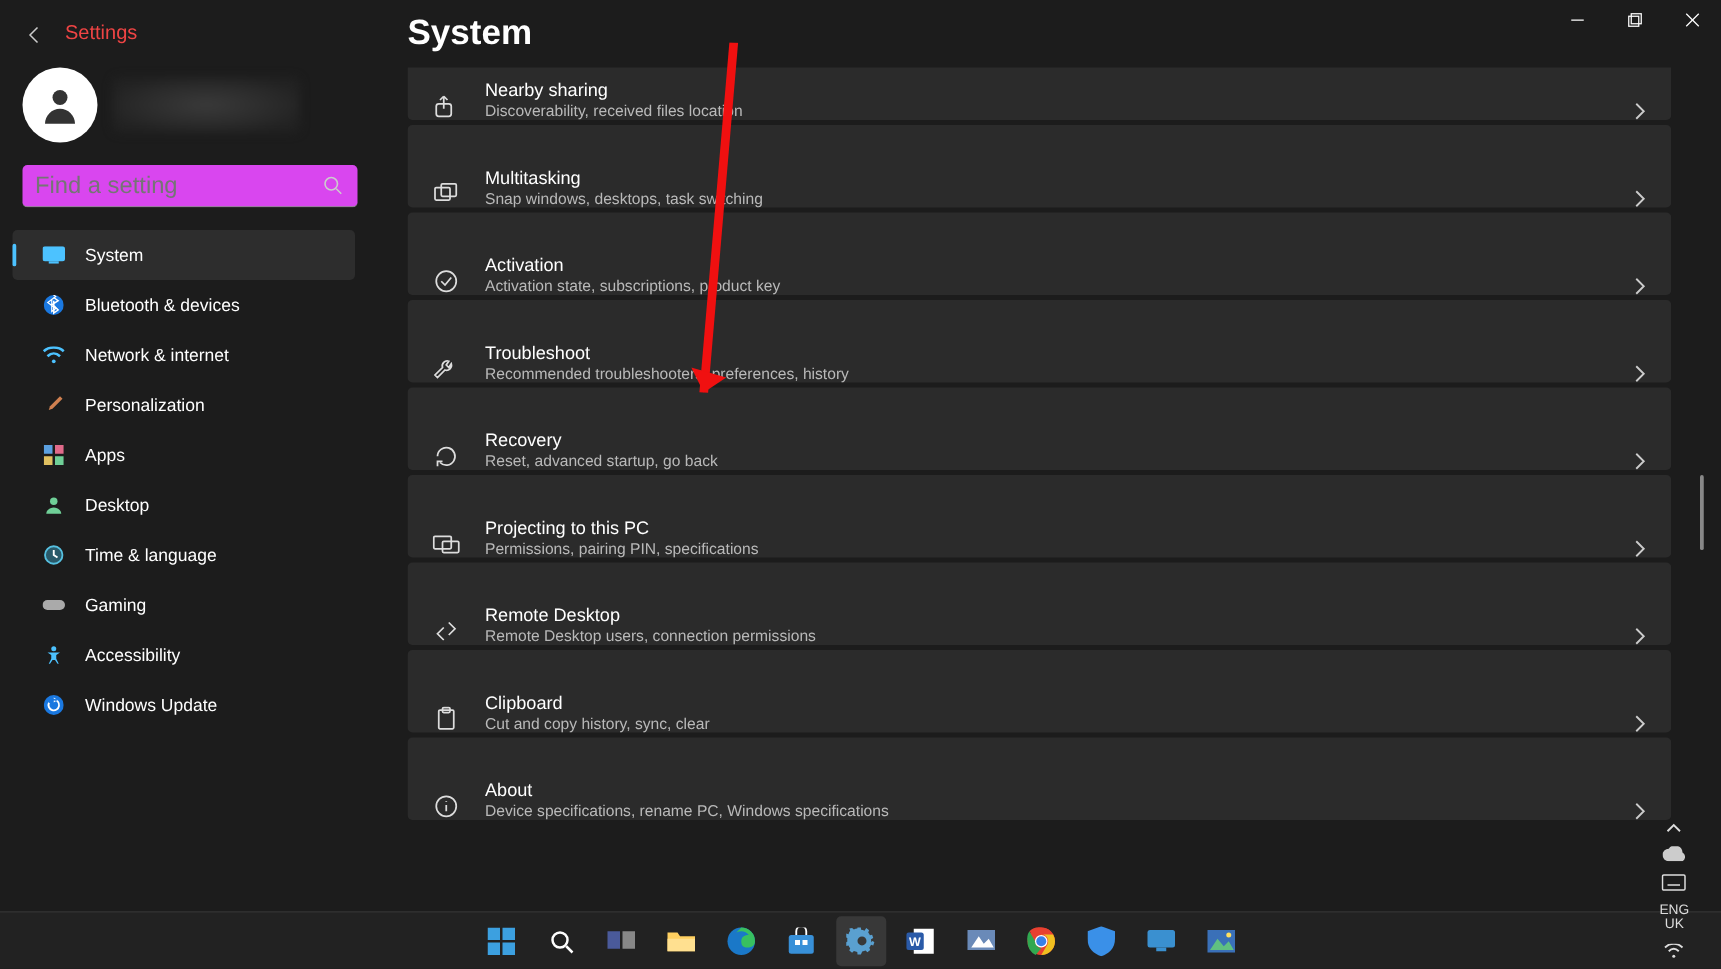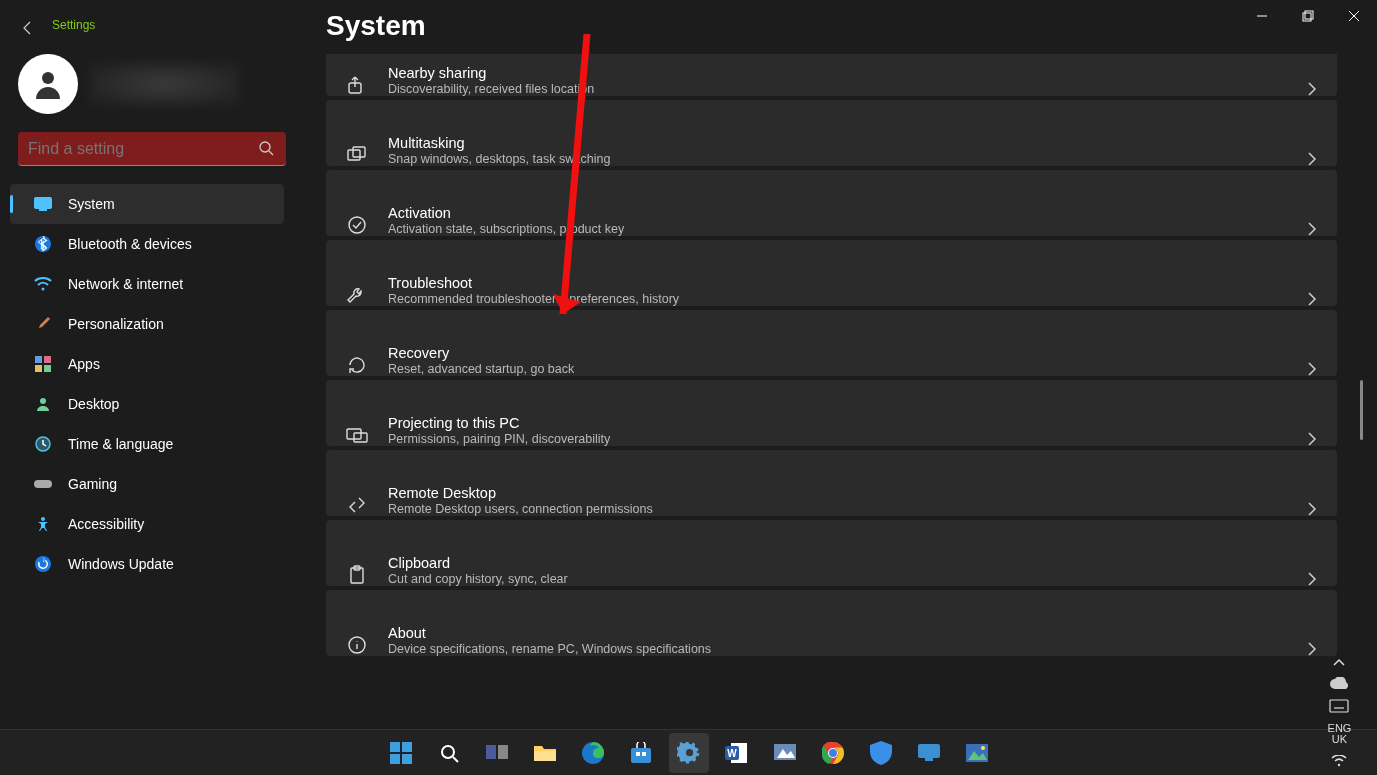--- a/index.html
+++ b/index.html
@@ -1,30 +1,30 @@
 <!DOCTYPE html>
 <html><head>
 <meta charset="utf-8">
 <style>
   * { box-sizing: border-box; margin: 0; padding: 0; font-family: "Segoe UI", sans-serif; }
   html, body { width: 1377px; height: 775px; overflow: hidden; background:#1c1c1c; color:#fff; }
   
   .titlebar { position:absolute; top:0; left:0; right:0; height:48px; display:flex; align-items:center; }
   .titlebar .back { position:absolute; left:18px; top:18px; width:20px; height:20px; display:flex; align-items:center; justify-content:center; }
-  .titlebar .title { position:absolute; left:52px; top:18px; font-size:12px; color:#84cc16; }
+  .titlebar .title { position:absolute; left:52px; top:18px; font-size:16px; color:#ef4444; }
   .win-controls { position:absolute; right:0; top:0; display:flex; }
   .win-controls div { width:46px; height:32px; display:flex; align-items:center; justify-content:center; color:#fff; }
   
   .sidebar { position:absolute; left:0; top:48px; width:300px; bottom:40px; padding-left:4px; }
   .user { display:flex; align-items:center; margin:6px 0 18px 14px; }
   .avatar { width:60px; height:60px; border-radius:50%; background:#fff; display:flex; align-items:center; justify-content:center; }
   .avatar svg { width:36px; height:36px; }
   .userblur { width:150px; height:44px; background:radial-gradient(ellipse at center,#3a3a3a 0%, #222 80%); filter:blur(4px); margin-left:12px; border-radius:6px; }
   .search { margin:0 14px 18px 14px; position:relative; }
-  .search input { width:100%; height:34px; background:#7f1d1d; border:none; border-bottom:1px solid #888; color:#fff; padding:0 36px 0 10px; font-size:16px; border-radius:4px; outline:none; }
+  .search input { width:100%; height:34px; background:#d946ef; border:none; border-bottom:1px solid #888; color:#fff; padding:0 36px 0 10px; font-size:19px; border-radius:4px; outline:none; }
   .search .sicon { position:absolute; right:12px; top:8px; }
   .nav { padding-right:10px; }
   .nav-item { display:flex; align-items:center; height:40px; padding-left:24px; font-size:14px; position:relative; border-radius:4px; margin:0 6px; cursor:pointer; }
   .nav-item.selected { background:#2d2d2d; }
   .nav-item.selected::before { content:""; position:absolute; left:0; top:11px; width:3px; height:18px; background:#4cc2ff; border-radius:2px; }
   .nav-item .nicon { width:18px; height:18px; margin-right:16px; display:flex; align-items:center; justify-content:center; font-size:14px; }
   
   .main { position:absolute; left:326px; right:10px; top:10px; bottom:40px; }
   .main h1 { font-size:28px; font-weight:600; margin-bottom:8px; margin-left:0; }
   .cards { position:absolute; top:44px; left:0; right:30px; bottom:0; overflow:hidden; }
@@ -283,21 +283,21 @@
     </div>
     <div class="card">
       <span class="cicon">
           <svg width="22" height="18" viewBox="0 0 22 18" fill="none" stroke="#ddd" stroke-width="1.4">
             <rect x="1" y="3" width="14" height="10" rx="1"></rect>
             <rect x="8" y="7" width="13" height="9" rx="1"></rect>
           </svg>
         </span>
       <div class="ctexts">
           <div class="ctitle">Projecting to this PC</div>
-          <div class="csub">Permissions, pairing PIN, discoverability</div>
+          <div class="csub">Permissions, pairing PIN, specifications</div>
         </div>
       <span class="chev">
           <svg width="10" height="14" fill="none" stroke="#ccc" stroke-width="1.5">
             <path d="M2 1l6 6-6 6"></path>
           </svg>
         </span>
     </div>
     <div class="card">
       <span class="cicon">
           <svg width="20" height="18" viewBox="0 0 20 18" fill="none" stroke="#ddd" stroke-width="1.4">

